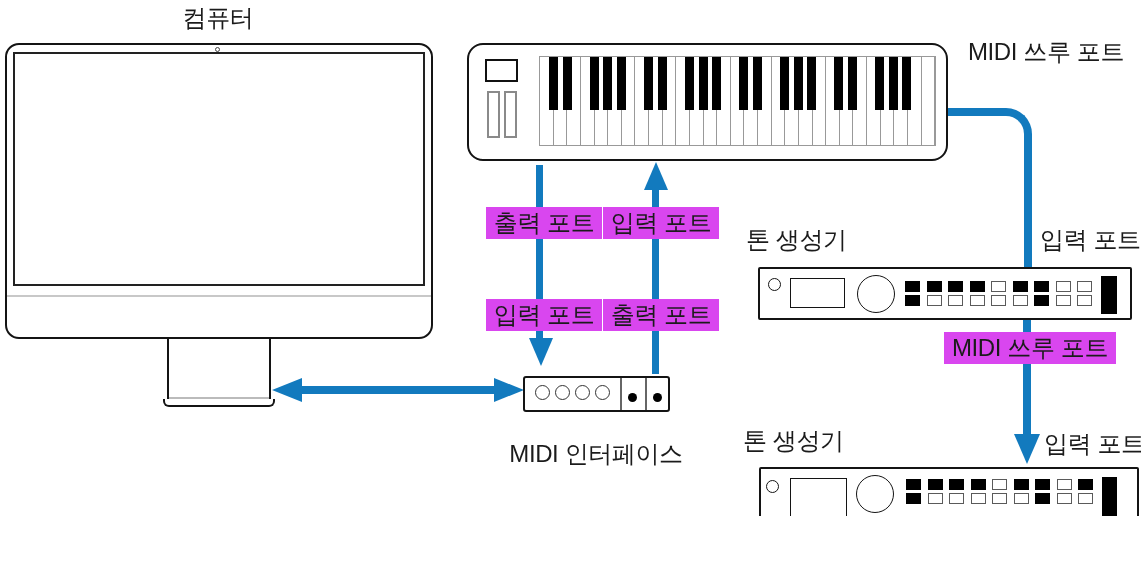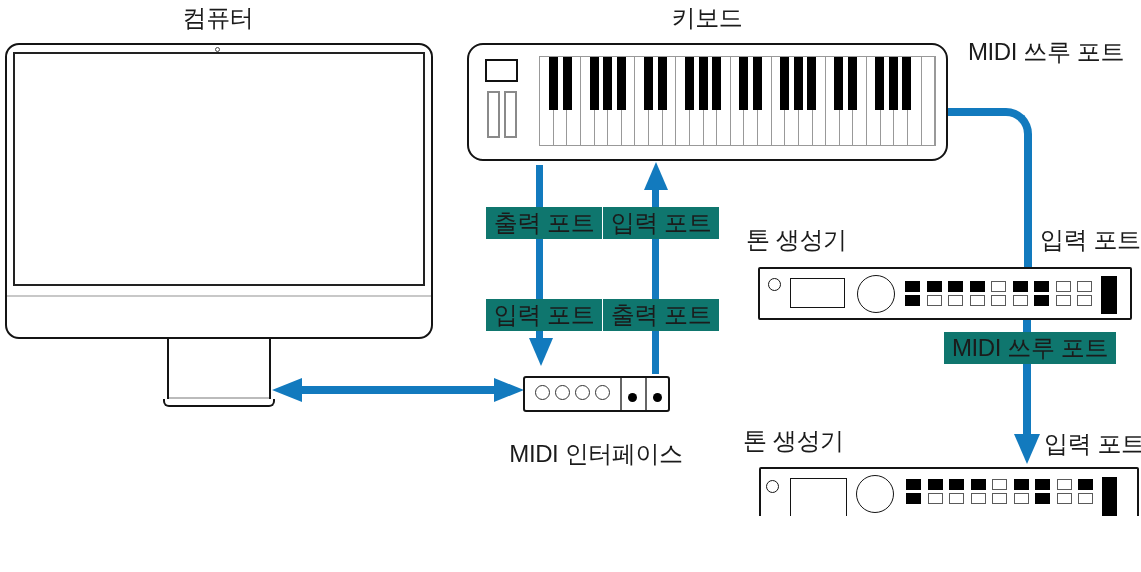--- a/index.html
+++ b/index.html
@@ -3,21 +3,21 @@
 <meta charset="utf-8">
 <style>
   html,body{margin:0;padding:0;background:#fff;}
   #canvas{
     position:relative;width:1141px;height:516px;background:#ffffff;overflow:hidden;
     font-family:"Liberation Sans","DejaVu Sans",sans-serif;
   }
   #canvas *{box-sizing:border-box;}
   .abs{position:absolute;}
   .lbl{position:absolute;font-size:24px;line-height:28px;color:#1b1b1b;white-space:nowrap;letter-spacing:-0.4px;}
-  .lbl.mask{background:#0f766e;padding:2px 2px;}
+  .lbl.mask{background:#d946ef;padding:2px 2px;}
   .center{text-align:center;}
 
   
   #cable-kbd-right{left:944px;top:108px;width:88px;height:159px;
     border-top:8px solid var(--accent);border-right:8px solid var(--accent);
     border-top-right-radius:26px;}
   #cable-tg{left:1023px;top:318px;width:8px;height:122px;background:var(--accent);}
   #arrow-tg2-head{left:1014px;top:434px;width:0;height:0;
     border-left:13px solid transparent;border-right:13px solid transparent;border-top:30px solid var(--accent);}
   #line-out-left{left:536px;top:165px;width:7px;height:174px;background:var(--accent);}
@@ -276,21 +276,20 @@
     <div class="if-divider" id="if-div2"></div>
     <div class="if-dot" id="if-dot1"></div>
     <div class="if-dot" id="if-dot2"></div>
   <div class="if-jack" style="left: 10px;"></div>
       <div class="if-jack" style="left: 30px;"></div>
       <div class="if-jack" style="left: 50px;"></div>
       <div class="if-jack" style="left: 70px;"></div>
     </div>
 
   <div class="lbl center" id="lbl-computer">컴퓨터</div>
-  <div class="lbl center" id="lbl-keyboard">키보드</div>
   <div class="lbl" id="lbl-thru-top">MIDI 쓰루 포트</div>
   <div class="lbl center mask" id="lbl-out-l">출력 포트</div>
   <div class="lbl center mask" id="lbl-in-r">입력 포트</div>
   <div class="lbl center mask" id="lbl-in-l">입력 포트</div>
   <div class="lbl center mask" id="lbl-out-r">출력 포트</div>
   <div class="lbl center" id="lbl-if">MIDI 인터페이스</div>
   <div class="lbl" id="lbl-tg1">톤 생성기</div>
   <div class="lbl" id="lbl-tg1-in">입력 포트</div>
   <div class="lbl center mask" id="lbl-thru-mid">MIDI 쓰루 포트</div>
   <div class="lbl" id="lbl-tg2">톤 생성기</div>

